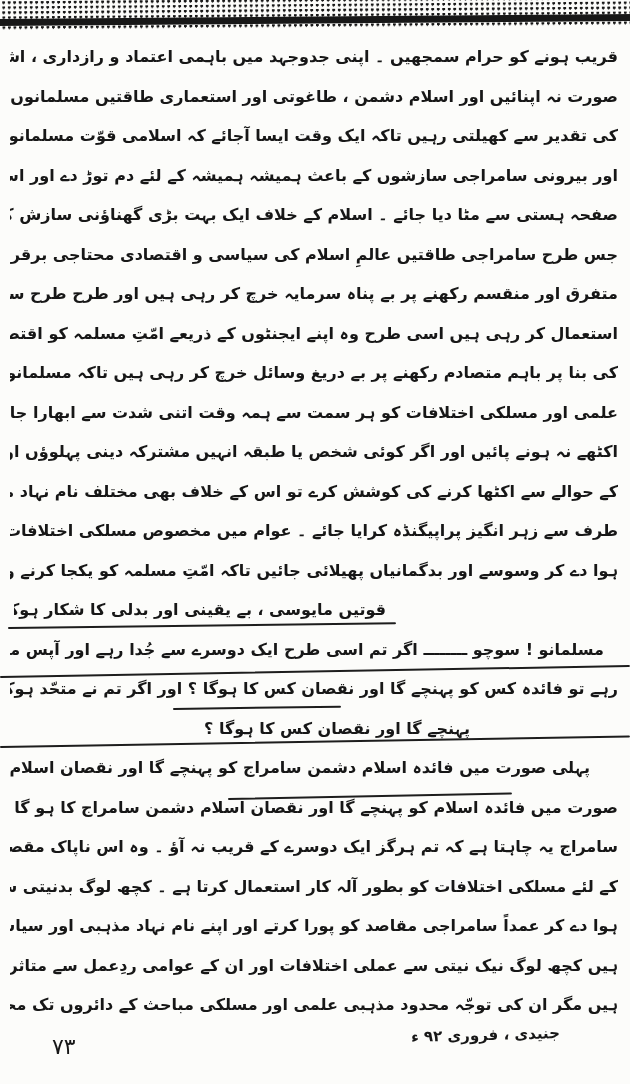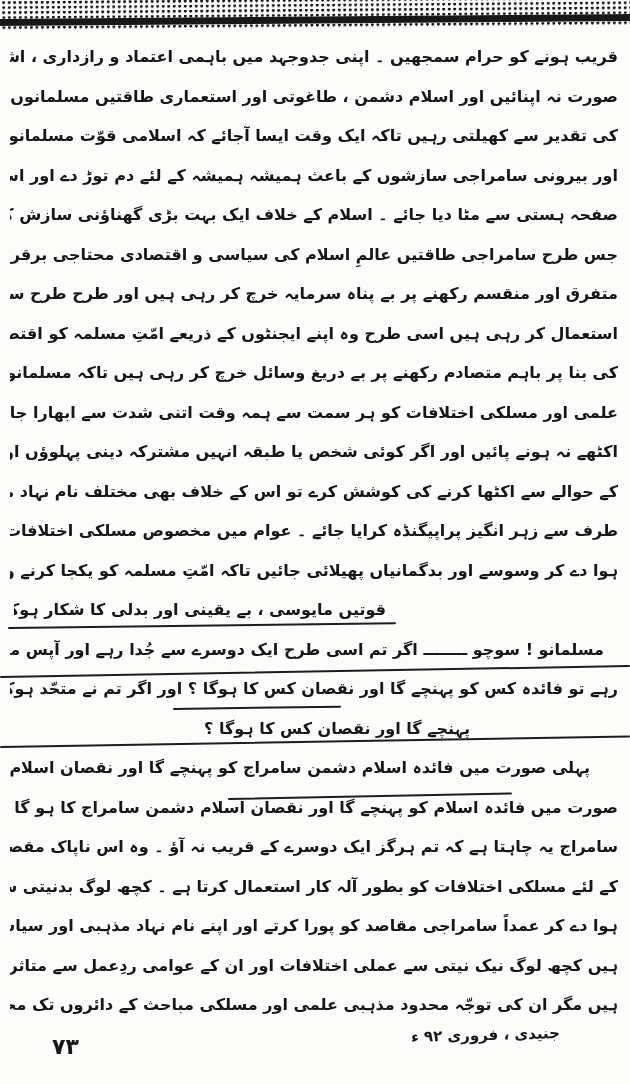--- a/index.html
+++ b/index.html
@@ -70,21 +70,21 @@
   .rule-4     { top:798px; left:228px; width:284px; transform:rotate(-1.1deg); height:2px; }
 
   
   .footer-citation {
     position:absolute; top:1026px; right:70px;
     font-size:15px; font-weight:700; direction:rtl;
     transform:rotate(-1.5deg);
   }
   .page-number {
     position:absolute; top:1034px; left:52px;
-    font-size:22px; font-weight:700; letter-spacing:3px; direction:rtl;
+    font-size:22px; font-weight:400; letter-spacing:3px; direction:rtl;
   }
 </style>
 </head>
 <body>
 
 <div class="halftone"></div>
 
 <div class="page-text">
   <div class="tl">قریب ہونے کو حرام سمجھیں ۔ اپنی جدوجہد میں باہمی اعتماد و رازداری ، اشتراکِ عمل اور اتحاد و</div>
   <div class="tl split">

